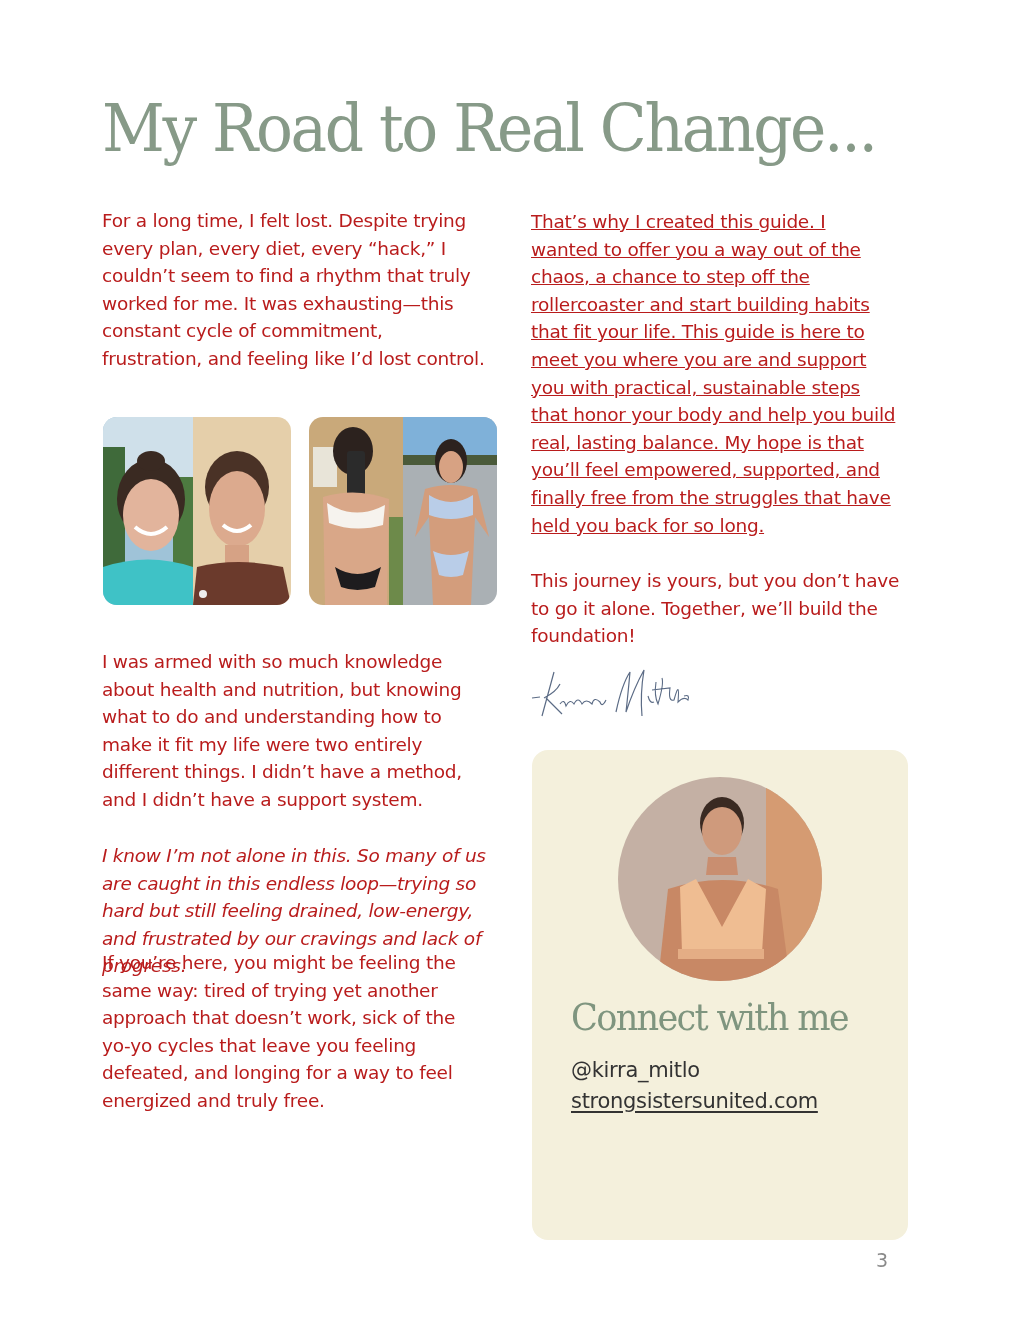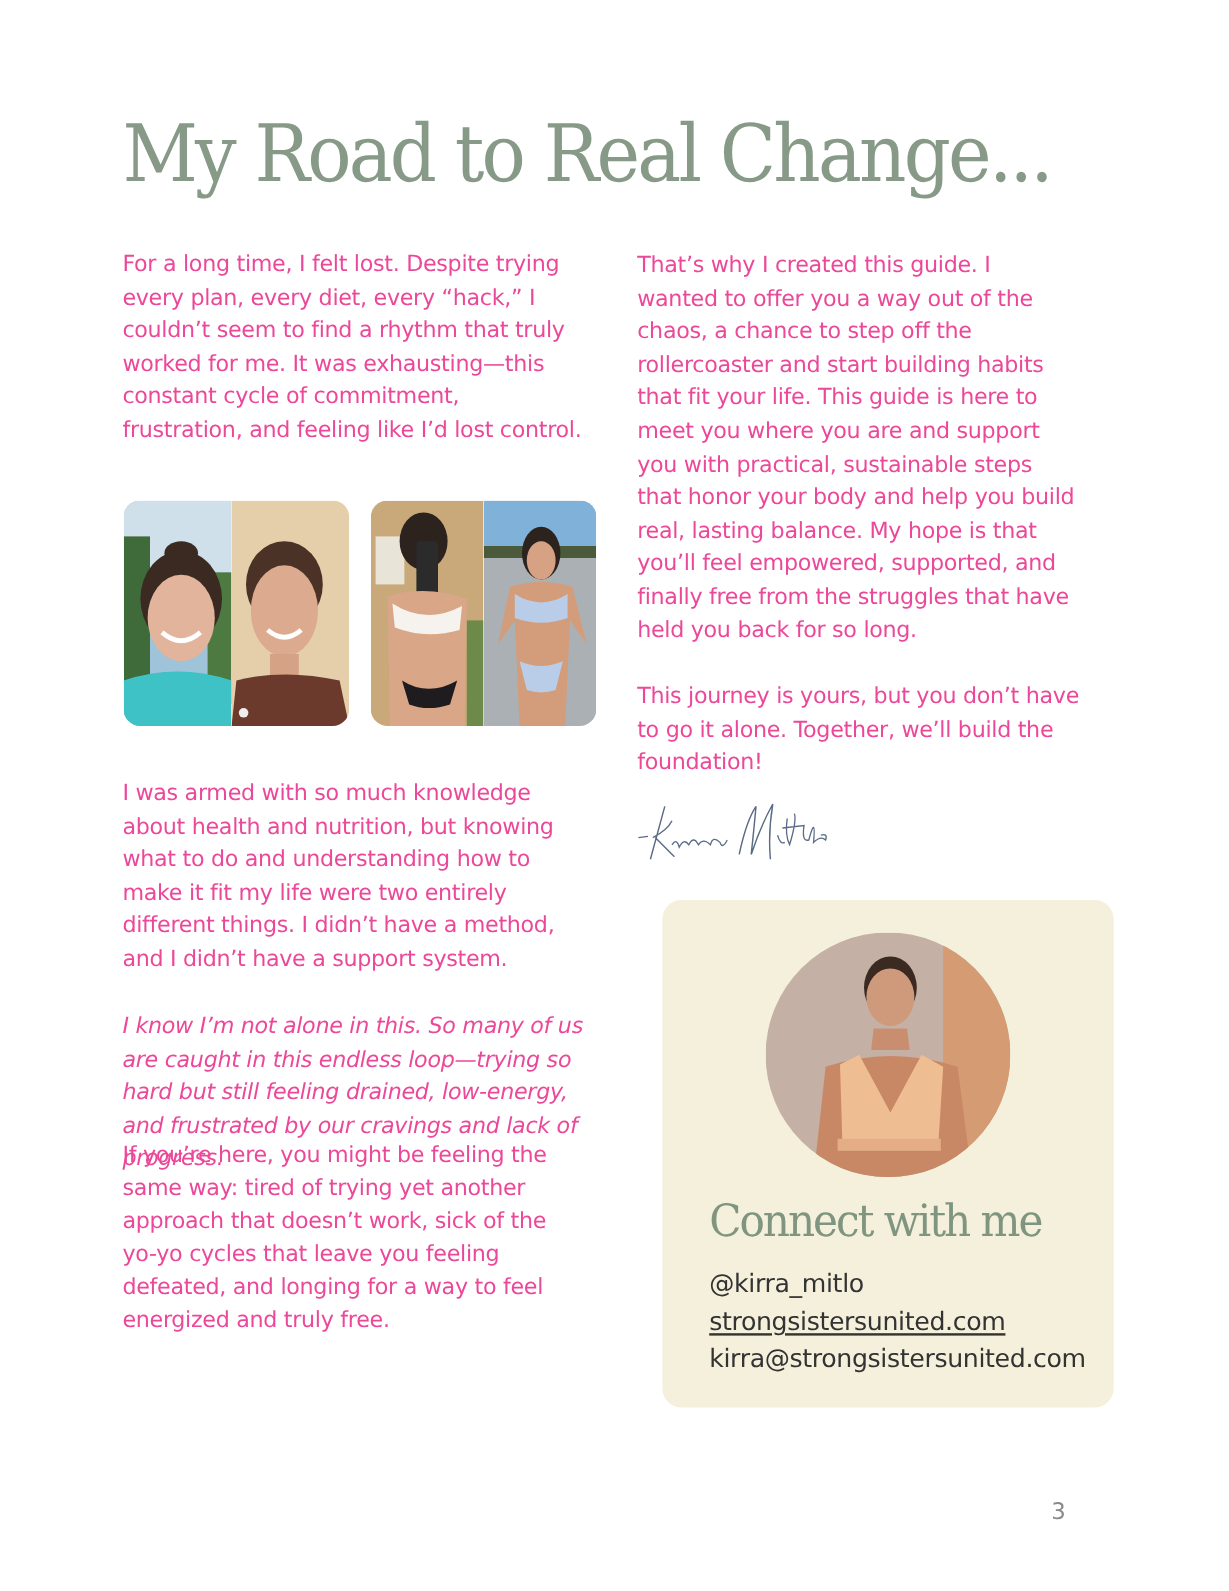--- a/index.html
+++ b/index.html
@@ -3,34 +3,34 @@
   <meta charset="utf-8">
   <style>
     html, body { margin: 0; padding: 0; background: #ffffff; }
     body { width: 1024px; height: 1326px; position: relative; overflow: hidden;
       font-family: "DejaVu Sans", sans-serif; color: #3a3a3a; }
     .title { position: absolute; left: 102px; top: 96px; margin: 0;
       font-family: "DejaVu Serif", serif; font-weight: normal; font-size: 66px;
       letter-spacing: -2.5px; color: #879a88; line-height: 1; transform: scaleX(0.93);
       transform-origin: left top; white-space: nowrap; }
     .para { position: absolute; margin: 0; font-size: 18.5px; line-height: 27.6px;
-      letter-spacing: -0.25px; color: #ec4899; white-space: pre-line; }
+      letter-spacing: -0.25px; color: #b91c1c; white-space: pre-line; }
     .p1 { left: 102px; top: 207px; width: 410px; }
     .p2 { left: 102px; top: 648px; width: 410px; }
     .p3 { left: 102px; top: 842px; width: 410px; font-style: italic; }
     .p4 { left: 102px; top: 949px; width: 410px; }
-    .p5 { left: 531px; top: 208px; width: 390px; }
+    .p5 { left: 531px; top: 208px; width: 390px; text-decoration: underline; }
     .p6 { left: 531px; top: 567px; width: 390px; }
     .photo { position: absolute; top: 417px; width: 188px; height: 188px;
       border-radius: 14px; overflow: hidden; display: flex; }
     .photo-a { left: 103px; }
     .photo-b { left: 309px; }
     .half { position: relative; height: 100%; overflow: hidden; }
     .signature { position: absolute; left: 530px; top: 664px; width: 170px; height: 56px; }
-    .card { position: absolute; left: 552px; top: 750px; width: 376px; height: 423px;
+    .card { position: absolute; left: 532px; top: 750px; width: 376px; height: 490px;
       background: #f4f0dc; border-radius: 16px; }
     .avatar { position: absolute; left: 86px; top: 27px; width: 204px; height: 204px;
       border-radius: 50%; overflow: hidden; }
     .card-title { position: absolute; left: 39px; top: 246px; margin: 0;
       font-family: "DejaVu Serif", serif; font-weight: normal; font-size: 37px;
       letter-spacing: -1.8px; color: #7f957f; white-space: nowrap; transform: scaleX(0.95);
       transform-origin: left top; }
     .contact { position: absolute; left: 39px; font-size: 21px; color: #333333;
       letter-spacing: -0.3px; white-space: nowrap; }
     .c1 { top: 308px; }
@@ -155,16 +155,15 @@
       <ellipse cx="104" cy="54" rx="20" ry="24" fill="#cf9a7c"></ellipse>
       <path d="M90 80 L118 80 L120 98 L88 98 Z" fill="#c98e70"></path>
       <path d="M50 112 Q104 94 160 112 L172 204 L40 204 Z" fill="#c88865"></path>
       <path d="M62 110 L78 102 L104 150 L130 102 L148 112 L144 176 Q104 186 64 176 Z" fill="#efbd92"></path>
       <rect x="60" y="172" width="86" height="10" fill="#e4ad85"></rect>
     </svg>
   </div>
   <h2 class="card-title">Connect with me</h2>
   <div class="contact c1">@kirra_mitlo</div>
   <a class="contact c2">strongsistersunited.com</a>
-  <div class="contact c3">kirra@strongsistersunited.com</div>
 </div>
 
 <div class="page-num">3</div>
 
 </body></html>

